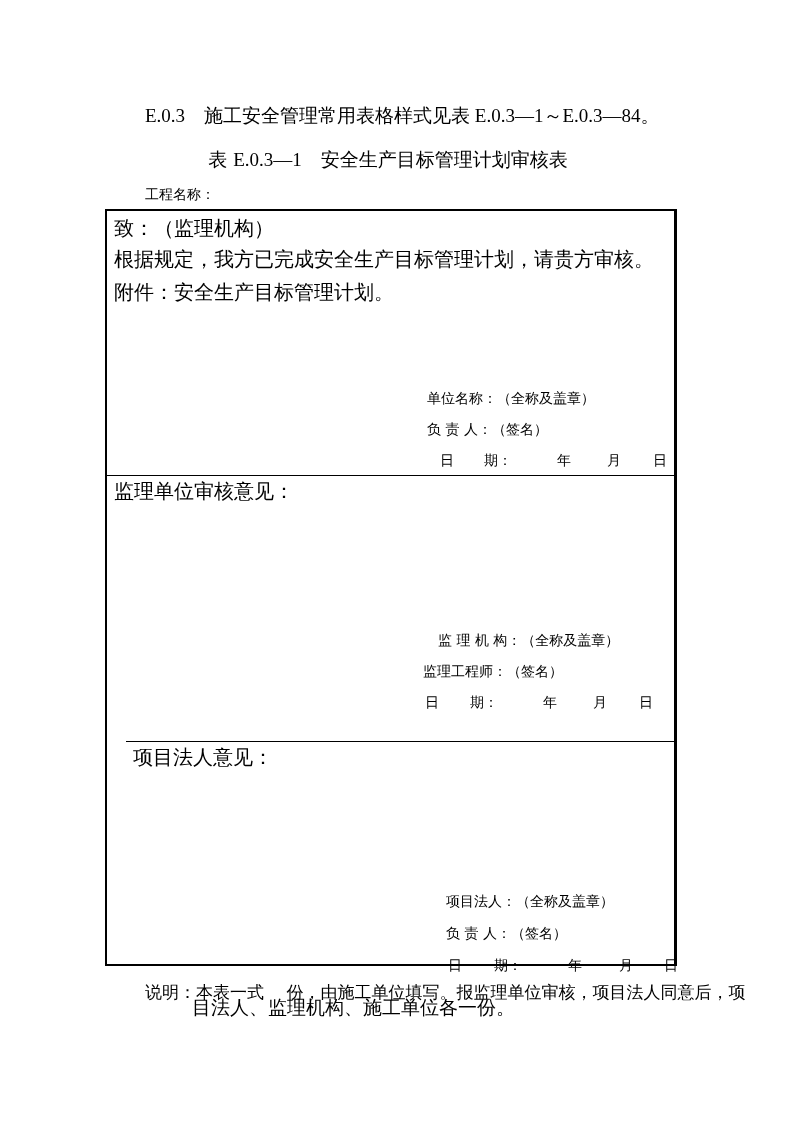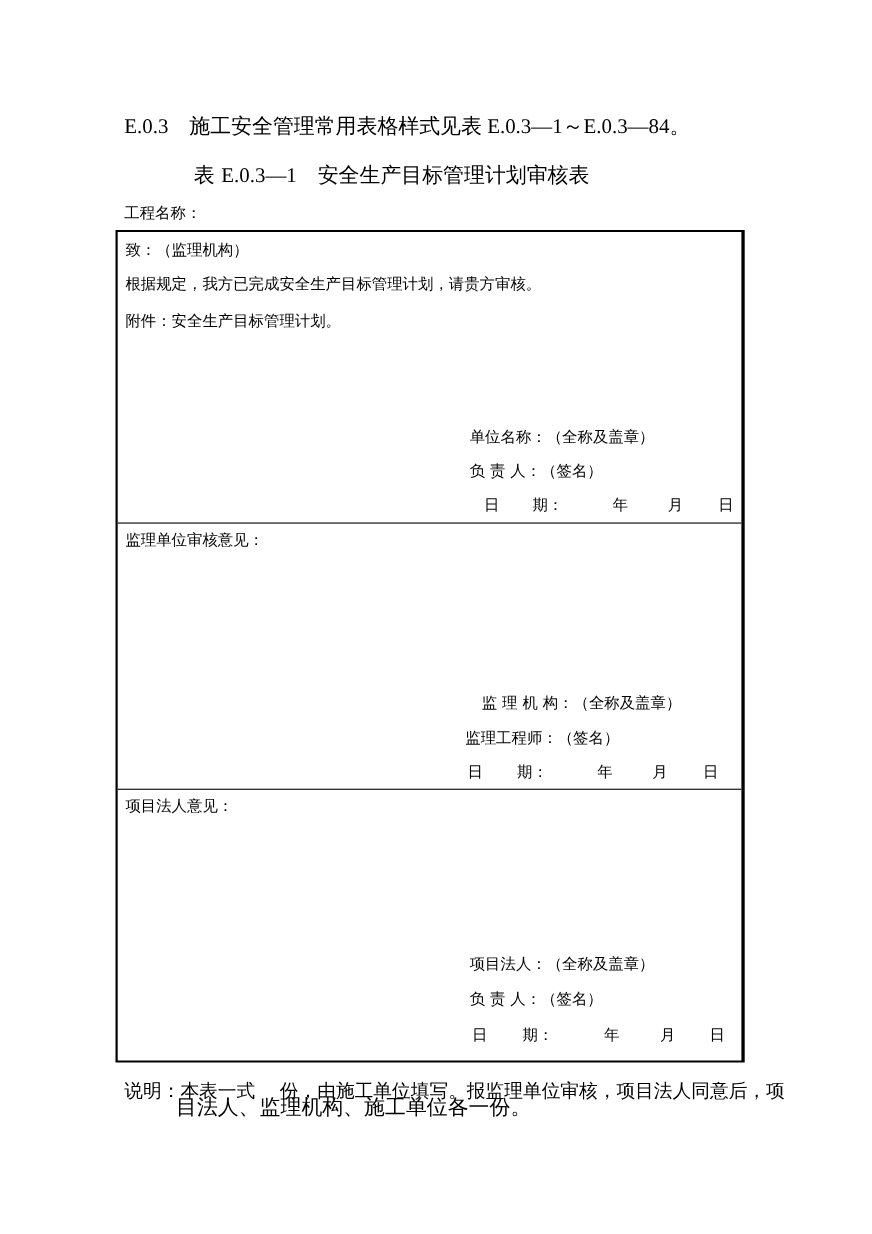--- a/index.html
+++ b/index.html
@@ -1,30 +1,30 @@
 <!DOCTYPE html>
 <html><head>
 <meta charset="utf-8">
 <style>
   html, body { margin: 0; padding: 0; background: #ffffff; }
   body { width: 793px; height: 1122px; position: relative; overflow: hidden;
          font-family: "DejaVu Serif", "Liberation Serif", serif; color: #000; }
-  .abs { position: absolute; white-space: nowrap; }
+  .abs { position: absolute; white-space: nowrap; margin-left: 32px; }
   .section-heading { left: 113px; top: 103px; font-size: 19px; line-height: 26px; font-family: "Liberation Serif", "DejaVu Serif", serif; }
   .table-title { left: 0; width: 712px; top: 146px; text-align: center; font-size: 19px; line-height: 26px; font-family: "DejaVu Sans", "Liberation Sans", sans-serif; }
   .table-title .num { font-family: "Liberation Serif", serif; }
   .project-name { left: 113px; top: 184px; font-size: 14px; line-height: 20px; }
   .form-table { position: absolute; left: 105px; top: 209px; width: 567px; height: 753px;
                 border: 2px solid #000; border-right-width: 3px; }
   .section { position: absolute; left: 0; right: 0; }
   .section + .section { border-top: 1.5px solid #000; }
   .s1 { top: 0; height: 264px; }
   .s2 { top: 264px; height: 242px; }
-  .s3 { top: 506px; height: 247px; }
-  .line { position: absolute; font-size: 14px; line-height: 20px; white-space: nowrap; }
+  .s3 { top: 530px; height: 247px; margin-left: 19px; }
+  .line { position: absolute; font-size: 20px; line-height: 20px; white-space: nowrap; }
   .sig { position: absolute; font-size: 14px; line-height: 20px; white-space: nowrap; }
   .date-row span { position: absolute; top: 0; }
   .notes { left: 113px; top: 981px; font-size: 17px; line-height: 22px; }
   .notes2 { left: 160px; top: 996px; font-size: 19px; line-height: 22px; }
 </style>
 </head>
 <body>
 
 <div class="abs section-heading">E.0.3　施工安全管理常用表格样式见表 E.0.3—1～E.0.3—84。</div>
 

